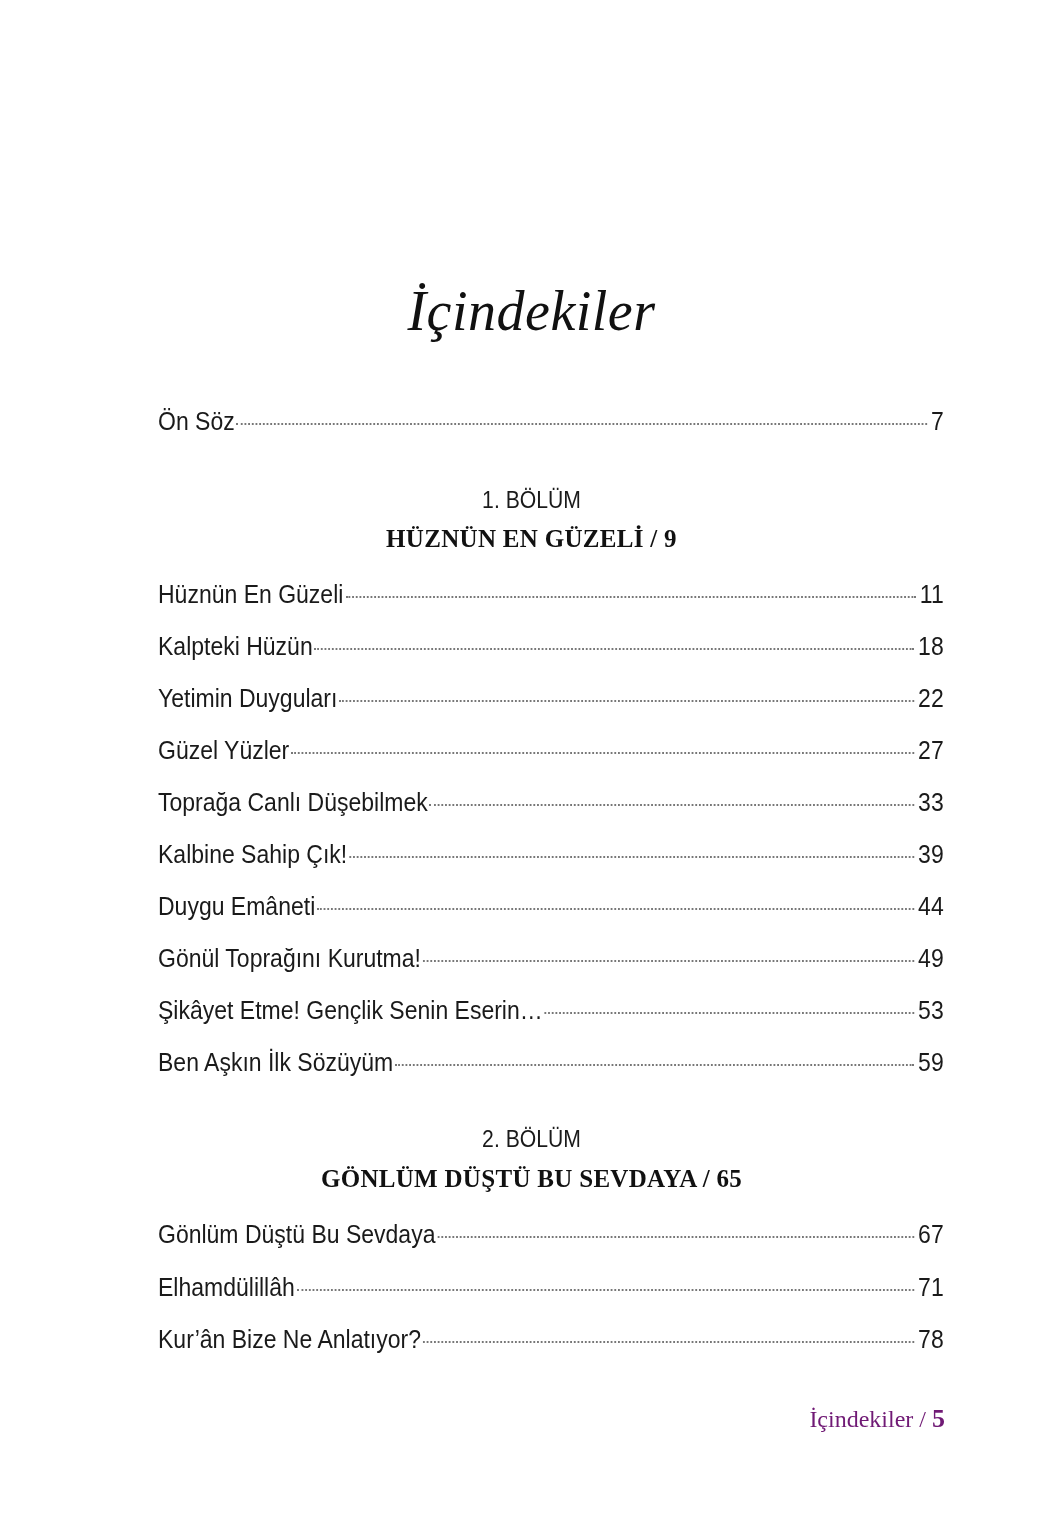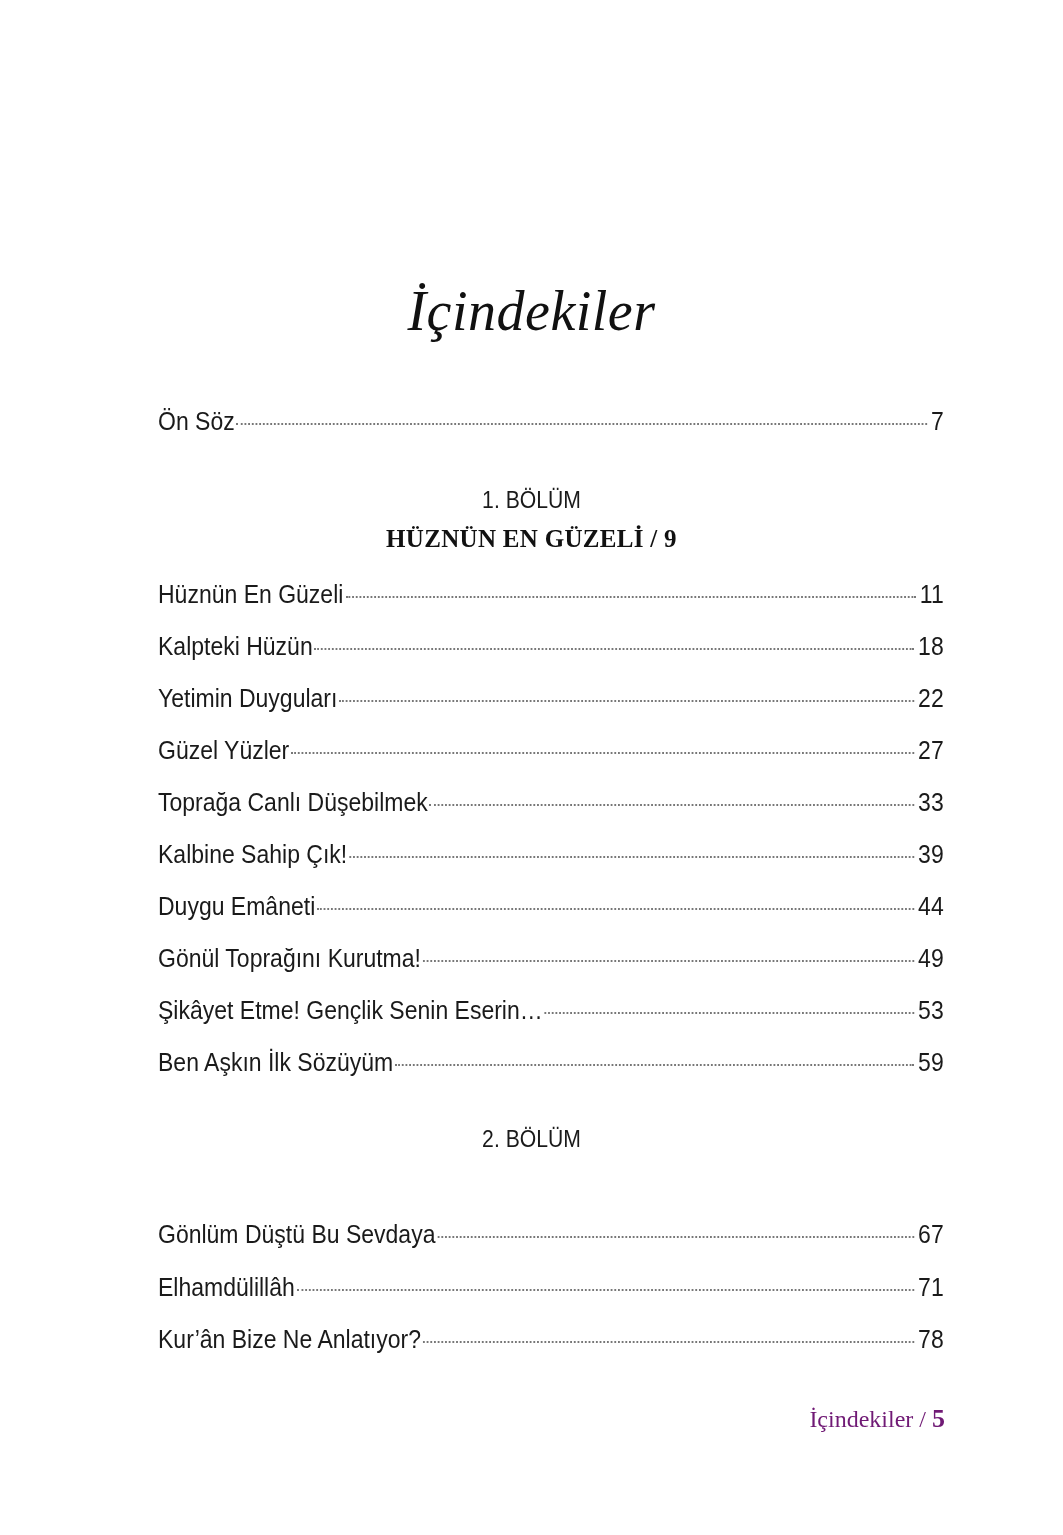--- a/index.html
+++ b/index.html
@@ -156,20 +156,21 @@
     <span class="toc-dots"></span>
     <span class="toc-page">53</span>
   </div>
   <div class="toc-row" style="top:1037px;">
     <span class="toc-label">Ben Aşkın İlk Sözüyüm</span>
     <span class="toc-dots"></span>
     <span class="toc-page">59</span>
   </div>
 
   <div class="chapter-num" style="top:1115px;">2. BÖLÜM</div>
+  <div class="chapter-title" style="top:1154px;">GÖNLÜM DÜŞTÜ BU SEVDAYA / 65</div>
 
   <div class="toc-row" style="top:1209px;">
     <span class="toc-label">Gönlüm Düştü Bu Sevdaya</span>
     <span class="toc-dots"></span>
     <span class="toc-page">67</span>
   </div>
   <div class="toc-row" style="top:1262px;">
     <span class="toc-label">Elhamdülillâh</span>
     <span class="toc-dots"></span>
     <span class="toc-page">71</span>

